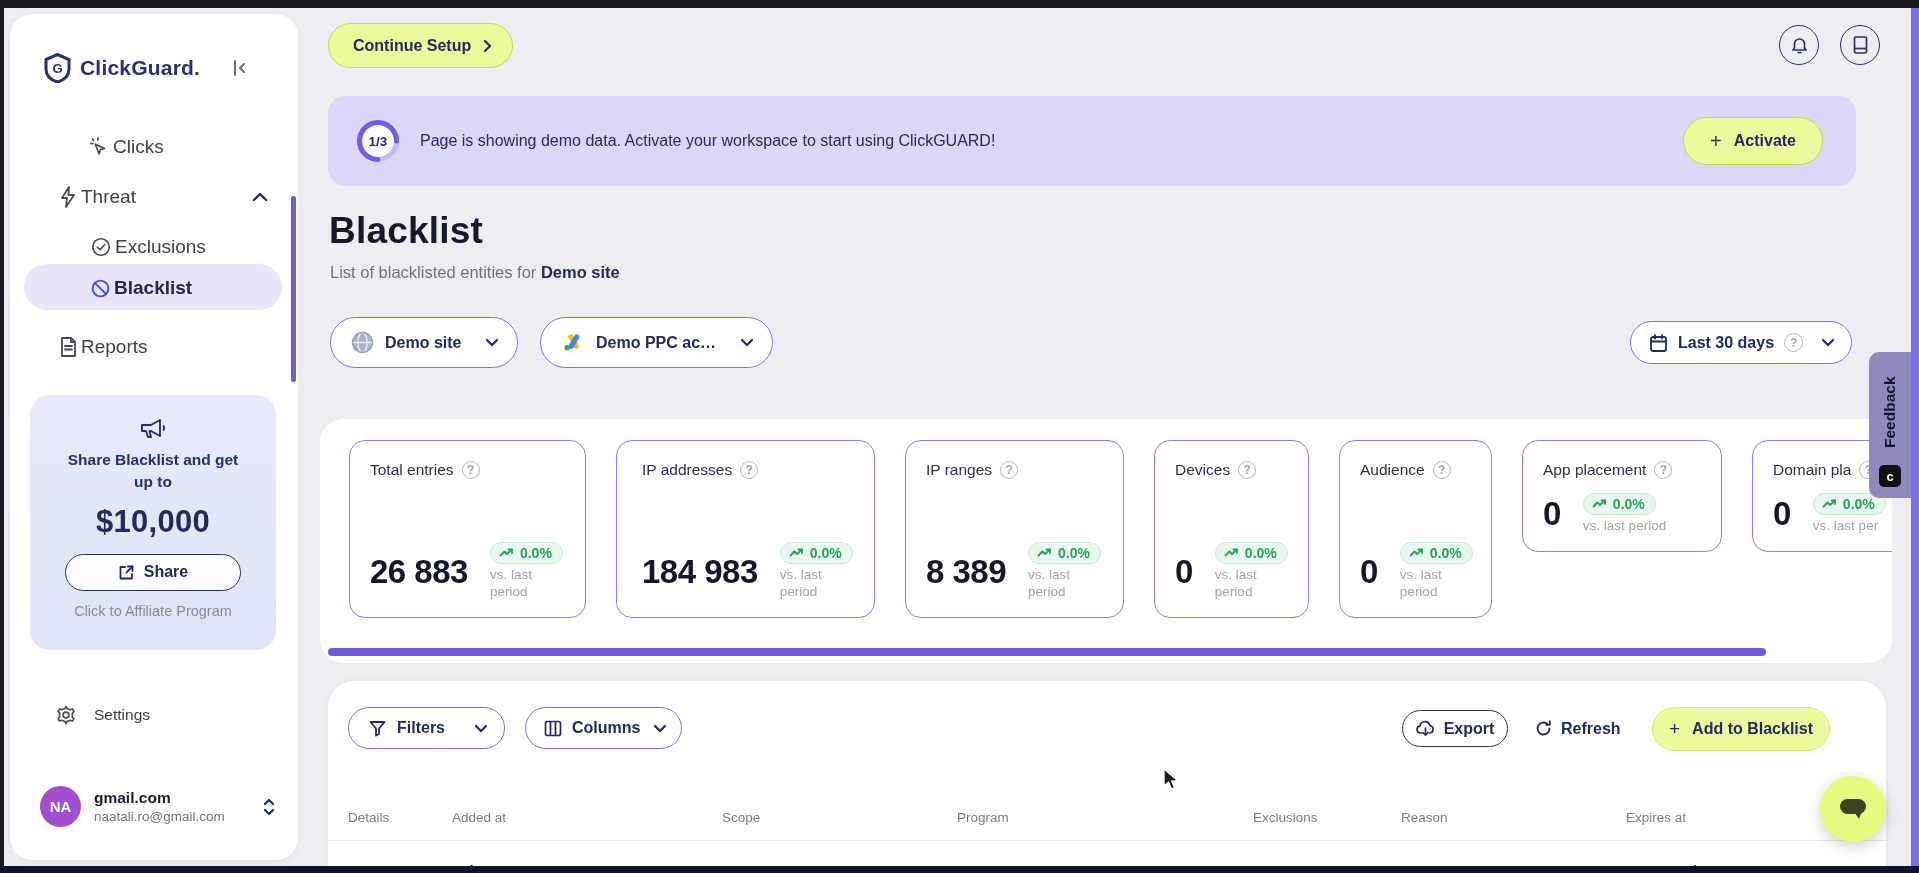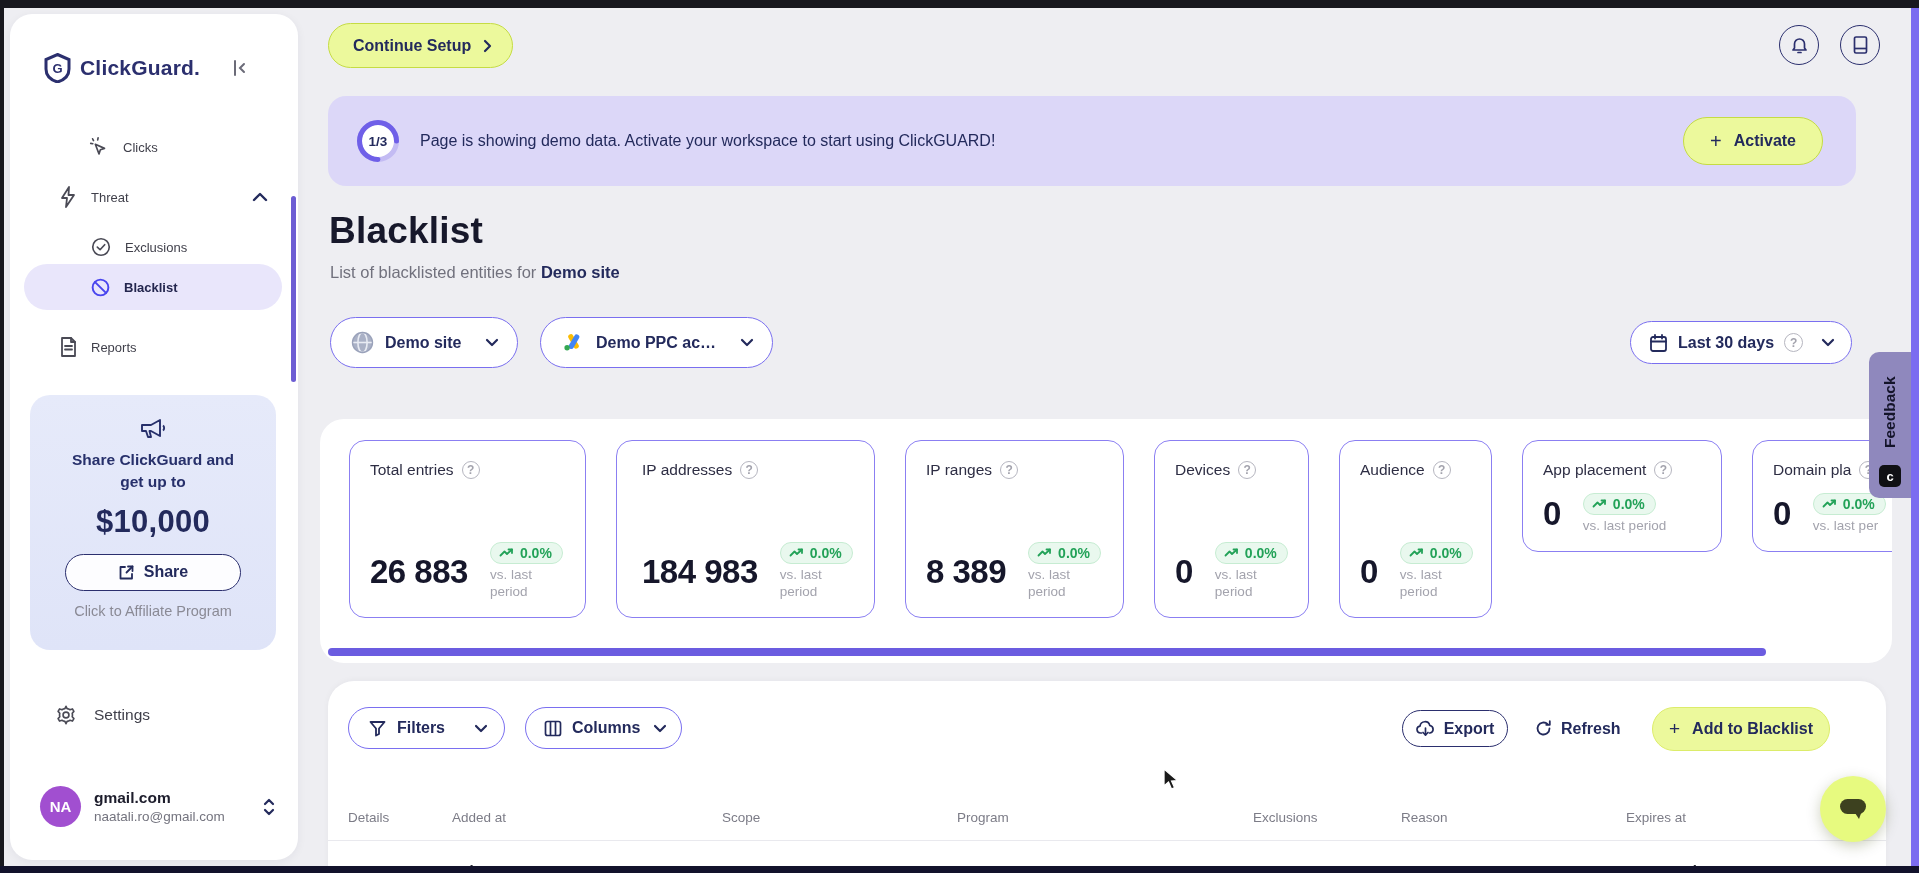--- a/index.html
+++ b/index.html
@@ -14,21 +14,21 @@
   .v-scrollbar { position:absolute; left:1911px; top:8px; width:8px; height:858px; background:#7b6cf0; z-index:55; }
 
   
   .sidebar { position:absolute; left:10px; top:14px; width:288px; height:846px; background:#ffffff;
              border-radius:22px; box-shadow:0 2px 10px rgba(30,30,60,.06); z-index:10; }
   .logo-row { position:absolute; left:34px; top:38px; width:230px; height:32px; display:flex; align-items:center; }
   .logo-mark { width:27px; height:30px; }
   .logo-text { font-size:21px; font-weight:800; color:#2b2f6e; margin-left:9px; letter-spacing:.2px; }
   .collapse-btn { position:absolute; right:22px; top:4px; width:24px; height:24px; cursor:pointer; }
 
-  .nav-item { position:absolute; display:flex; align-items:center; gap:13px; font-size:13px; color:#3f3f4a; cursor:pointer; }
+  .nav-item { position:absolute; display:flex; align-items:center; gap:3px; font-size:19px; color:#3f3f4a; cursor:pointer; }
   .nav-item svg { flex:0 0 auto; }
   .nav-clicks     { left:78px; top:122px; }
   .nav-threat     { left:48px; top:172px; width:210px; }
   .nav-threat .chev { margin-left:auto; }
   .nav-exclusions { left:80px; top:222px; }
   .nav-reports    { left:48px; top:322px; }
   .nav-active-pill { position:absolute; left:14px; top:250px; width:258px; height:46px; background:#e9e6fb; border-radius:23px; cursor:pointer; }
   .nav-blacklist  { left:80px; top:263px; color:#24264e; font-weight:600; }
   .side-scroll { position:absolute; right:2px; top:182px; width:5px; height:186px; background:#6c5dd3; border-radius:3px; }
 
@@ -202,21 +202,21 @@
       <span>Reports</span>
     </div>
 
     <div class="side-scroll"></div>
 
     <div class="promo">
       <svg class="mega" width="30" height="26" viewBox="0 0 30 26" fill="none" stroke="#27306b" stroke-width="1.9" stroke-linejoin="round" style="margin:20px auto 0;">
         <path d="M4 10 V16 H8 L10 22 H13 L11.5 16 H13 L22 21 V5 L13 10 Z"></path>
           <path d="M25 10.5 C26.5 11.5 26.5 14.5 25 15.5"></path>
       </svg>
-      <div class="ptext" style="padding:0 30px;">Share ClickGuard and get up to</div>
+      <div class="ptext" style="padding:0 30px;">Share Blacklist and get up to</div>
       <div class="amount">$10,000</div>
       <div class="share-btn">
         <svg width="17" height="17" viewBox="0 0 17 17" fill="none" stroke="#232a5c" stroke-width="1.8" stroke-linecap="round" stroke-linejoin="round">
           <path d="M7 3 H2.5 V14.5 H14 V10"></path>
             <polyline points="10,2.5 14.5,2.5 14.5,7"></polyline>
             <line x1="14.5" y1="2.5" x2="8.5" y2="8.5"></line>
         </svg>
         <span>Share</span>
       </div>
       <div class="affil">Click to Affiliate Program</div>

